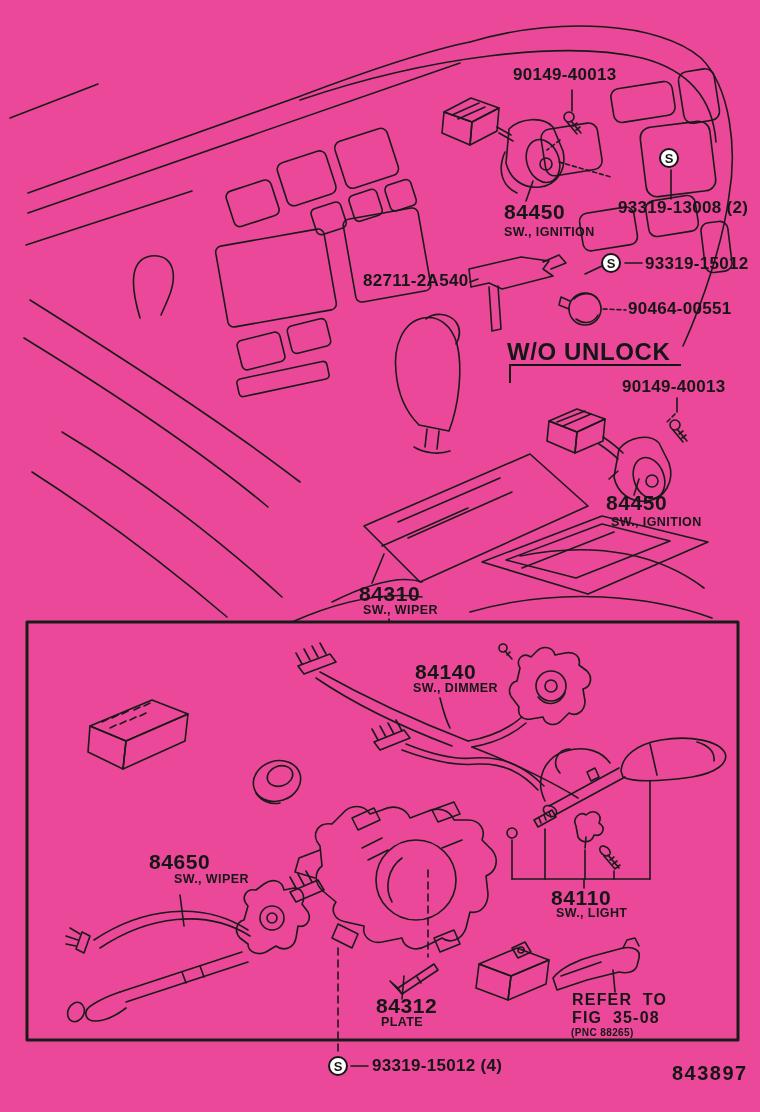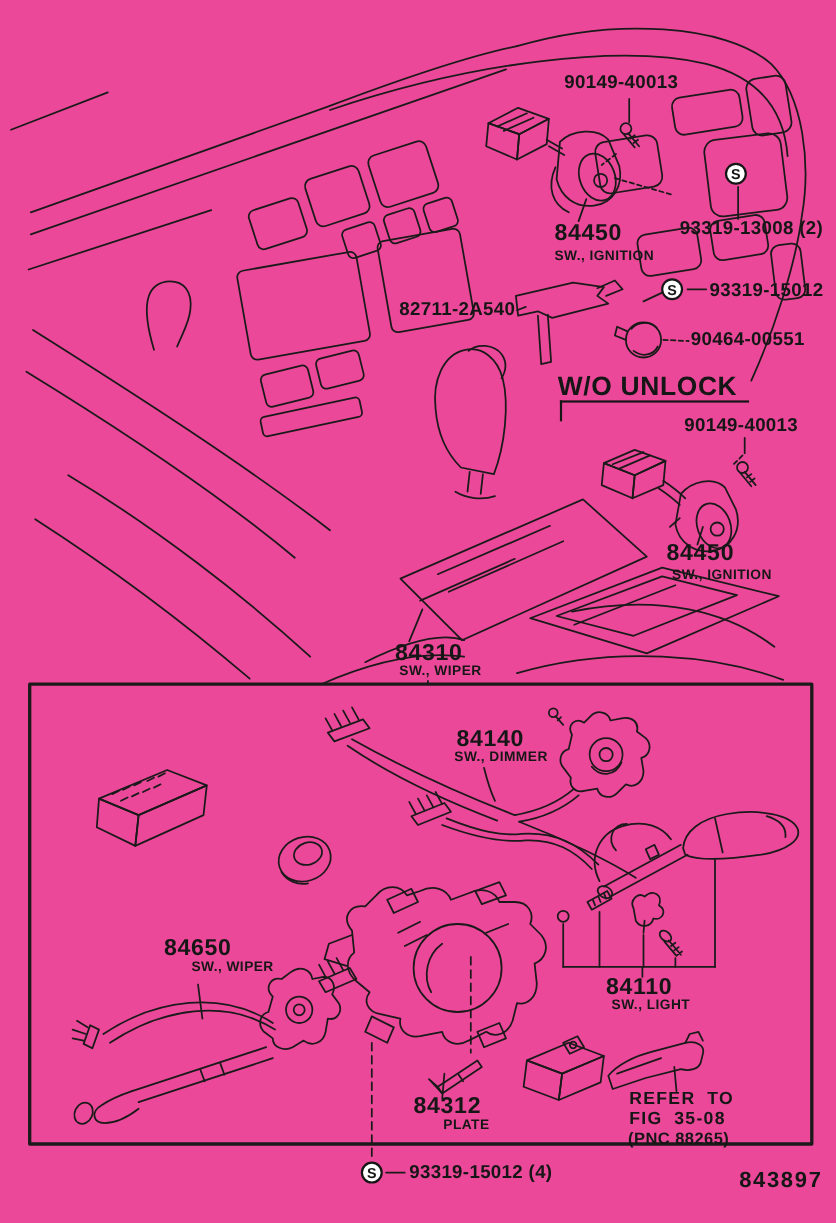--- a/index.html
+++ b/index.html
@@ -10,21 +10,21 @@
          stroke-linecap:round;stroke-linejoin:round;}
   .art .thick{stroke-width:3;}
   .art .dash{stroke-dasharray:7 5;}
   .art .dash2{stroke-dasharray:4 3;}
   .lbl{position:absolute;white-space:nowrap;color:#161616;font-weight:700;line-height:1;}
   .num{font-size:17px;letter-spacing:.3px;}
   .pnum{font-size:21px;letter-spacing:.6px;}
   .cap{font-size:12.5px;letter-spacing:.4px;}
   .heading{font-size:24px;letter-spacing:.6px;}
   .ref{font-size:16px;letter-spacing:1.2px;word-spacing:5px;}
-  .refsm{font-size:15px;letter-spacing:.4px;}
+  .refsm{font-size:10px;letter-spacing:.4px;}
   .code{font-size:20px;letter-spacing:1.5px;}
   .smark{position:absolute;width:20px;height:20px;border:2px solid #161616;border-radius:50%;
          display:flex;align-items:center;justify-content:center;font-size:13px;font-weight:700;
          color:#161616;box-sizing:border-box;background:#fff;}
   .rule{position:absolute;background:#161616;}
 </style>
 </head>
 <body>
 
 <div class="stage">
@@ -273,21 +273,21 @@
   <div class="lbl pnum" style="left:415px;top:661px;">84140</div>
   <div class="lbl cap" style="left:413px;top:682px;">SW., DIMMER</div>
 
   <div class="lbl pnum" style="left:149px;top:851px;">84650</div>
   <div class="lbl cap" style="left:154px;top:873px;margin-left:20px;">SW., WIPER</div>
 
   <div class="lbl pnum" style="left:551px;top:887px;">84110</div>
   <div class="lbl cap" style="left:556px;top:907px;">SW., LIGHT</div>
 
   <div class="lbl pnum" style="left:376px;top:995px;">84312</div>
-  <div class="lbl cap" style="left:381px;top:1016px;margin-left:22px;">PLATE</div>
+  <div class="lbl cap" style="left:381px;top:1016px;">PLATE</div>
 
   <div class="smark" style="left:328px;top:1056px;">
       <span>S</span>
     </div>
   <div class="lbl num" style="left:372px;top:1057px;">93319-15012 (4)</div>
 
   <div class="lbl ref" style="left:572px;top:992px;">REFER TO</div>
   <div class="lbl ref" style="left:572px;top:1010px;">FIG 35-08</div>
   <div class="lbl refsm" style="left:571px;top:1028px;">(PNC 88265)</div>
 

